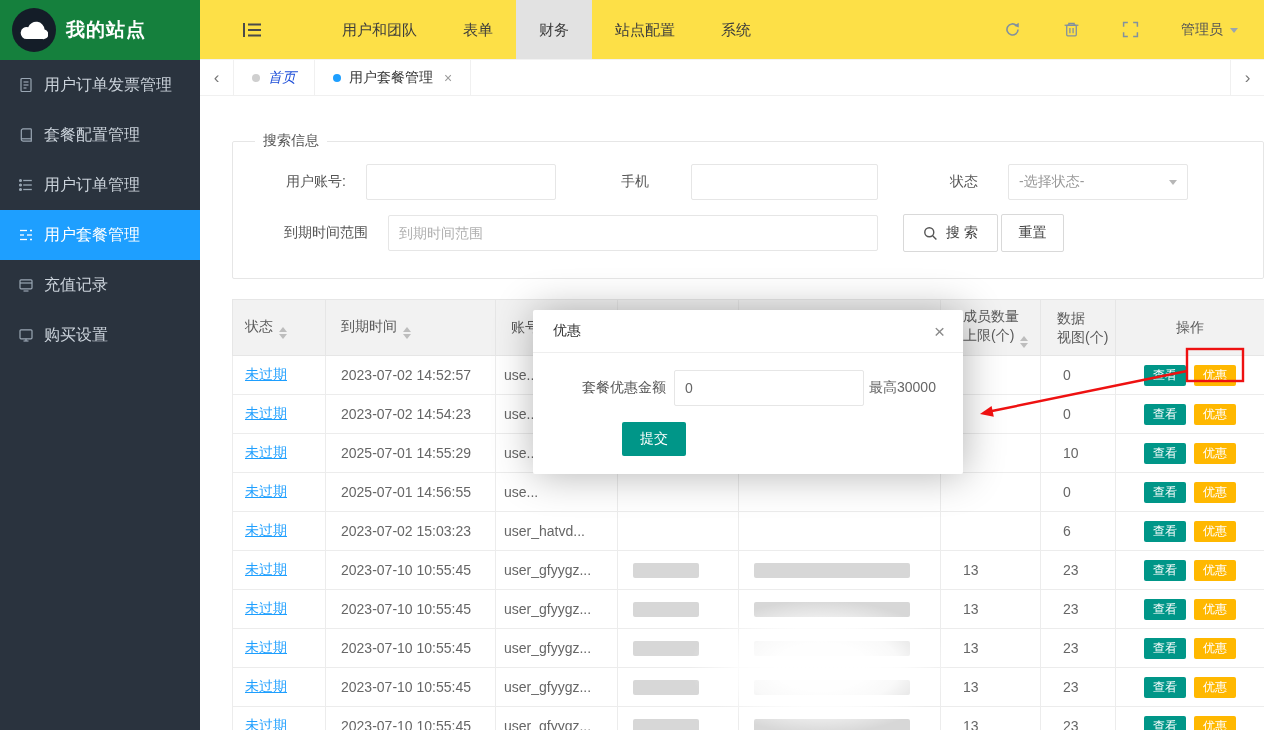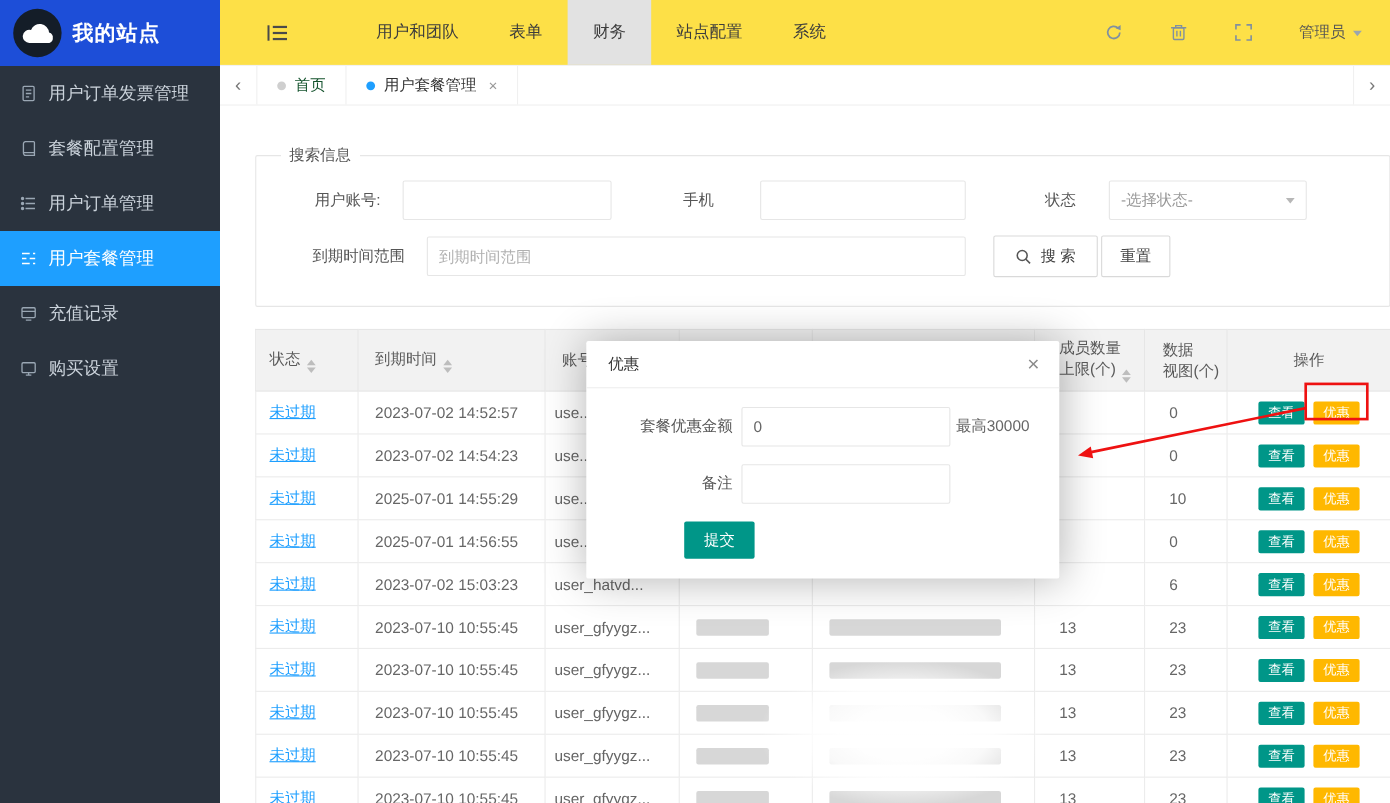--- a/index.html
+++ b/index.html
@@ -2,21 +2,21 @@
 <html><head>
 <meta charset="utf-8">
 <style>
   * { box-sizing: border-box; margin: 0; padding: 0; }
   html,body { width:1264px; height:730px; overflow:hidden; }
   body { font-family:"Liberation Sans","DejaVu Sans",sans-serif; background:#fff; color:#333; }
   .app { position:relative; width:1264px; height:730px; display:flex; overflow:hidden; }
 
   
   .sidebar { width:200px; flex-shrink:0; background:#2A333E; }
-  .logo { height:60px; background:#1d4ed8; display:flex; align-items:center; padding-left:12px; gap:10px; }
+  .logo { height:60px; background:#15803d; display:flex; align-items:center; padding-left:12px; gap:10px; }
   .logo-badge { width:44px; height:44px; border-radius:50%; background:#141D28; display:flex; align-items:center; justify-content:center; }
   .logo-text { color:#fff; font-size:19px; font-weight:bold; letter-spacing:1px; }
   .side-item { height:50px; display:flex; align-items:center; gap:10px; padding-left:18px; font-size:16px; color:#CBD3DB; cursor:pointer; }
   .side-item .sicon { width:16px; height:16px; color:#9AA7B4; flex-shrink:0; }
   .side-item.active { background:#1E9FFF; color:#fff; }
   .side-item.active .sicon { color:#fff; }
 
   
   .main { flex:1; display:flex; flex-direction:column; min-width:0; background:#fff; }
 
@@ -30,21 +30,21 @@
   .top-user { display:flex; align-items:center; gap:7px; font-size:14px; color:#555; cursor:pointer; }
   .caret { width:0; height:0; border:4px solid transparent; border-top:5px solid #9aa5af; margin-top:5px; }
 
   
   .tabbar { height:36px; display:flex; align-items:stretch; border-bottom:1px solid #f0f0f0; background:#fff; flex-shrink:0; }
   .tab-arrow { width:34px; display:flex; align-items:center; justify-content:center; font-size:17px; color:#777; cursor:pointer; }
   .tab-arrow.left { border-right:1px solid #f0f0f0; }
   .tab-arrow.right { margin-left:auto; border-left:1px solid #f0f0f0; }
   .tab { display:flex; align-items:center; gap:8px; padding:0 18px; border-right:1px solid #f0f0f0; font-size:14px; cursor:pointer; }
   .dot { width:8px; height:8px; border-radius:50%; background:#CFCFCF; flex-shrink:0; }
-  .tab.inactive { color:#14532d; }
+  .tab.inactive { color:#1d4ed8;font-style:italic; }
   .tab.active { color:#333; }
   .tab.active .dot { background:#1E9FFF; }
   .tab-close { color:#9a9a9a; font-size:14px; margin-left:3px; }
 
   
   .content { flex:1; padding:20px 0 0 32px; overflow:hidden; }
 
   fieldset.search-box { width:1032px; border:1px solid #e6e6e6; border-radius:2px; margin-top:16px; padding:0 0 26px 16px; }
   fieldset.search-box legend { font-size:14px; color:#555; padding:0 8px; margin-left:6px; }
   .f-row { display:flex; align-items:center; margin-top:14px; }
@@ -436,24 +436,20 @@
     <div class="modal-header">
       <span class="modal-title">优惠</span>
       <span class="modal-close">×</span>
     </div>
     <div class="modal-body">
       <div class="m-row">
         <label class="m-label">套餐优惠金额</label>
         <input class="inp m-inp" value="0" style="">
         <span class="m-hint">最高30000</span>
       </div>
-      <div class="m-row">
-        <label class="m-label">备注</label>
-        <input class="inp m-inp" value="" style="">
-      </div>
       <button class="m-submit">提交</button>
     </div>
   </div>
 
   <svg class="annotation" width="1264" height="730" viewBox="0 0 1264 730">
     <rect x="1187" y="349" width="56" height="32" fill="none" stroke="#EE1111" stroke-width="2.4"></rect>
     <line x1="1187" y1="371" x2="992" y2="411" stroke="#EE1111" stroke-width="2.4"></line>
     <polygon points="980,414 991.6,405.9 993.8,416.7" fill="#EE1111"></polygon>
   </svg>
 

